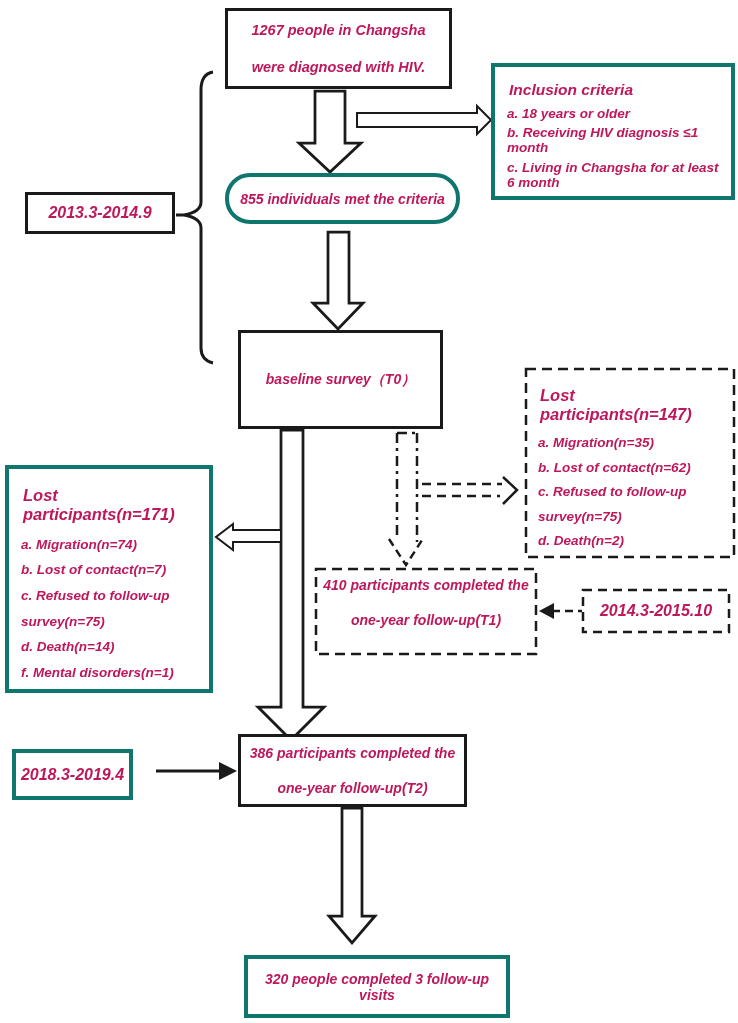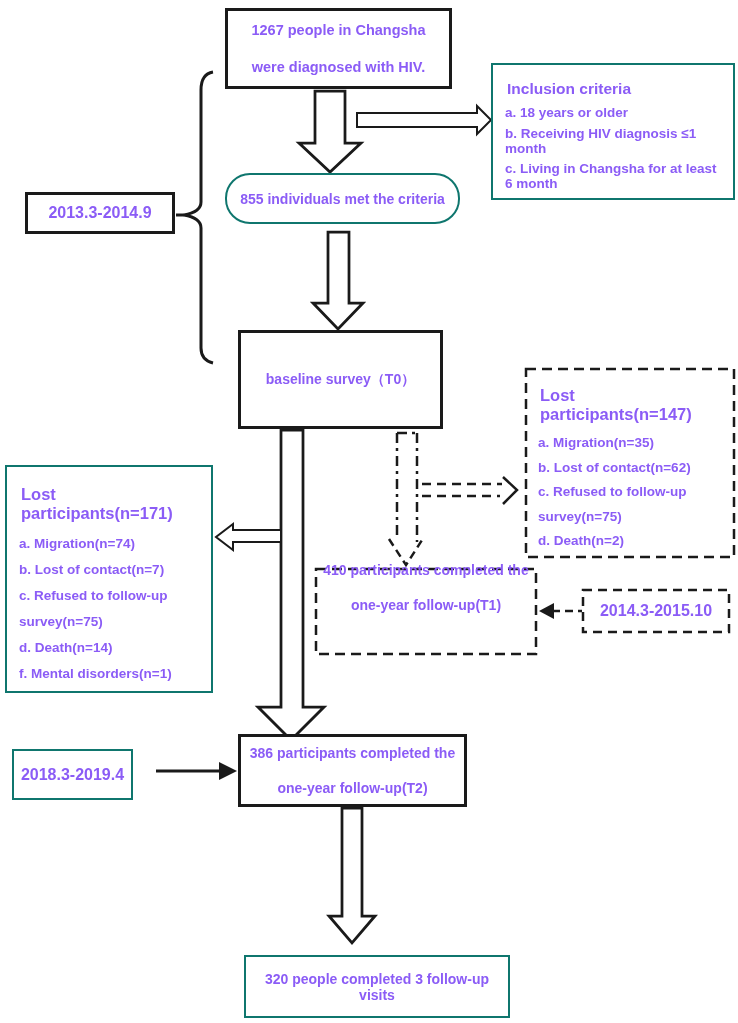--- a/index.html
+++ b/index.html
@@ -10,23 +10,24 @@
     font-family:"Liberation Sans", sans-serif;
     color:#1a1a1a;
     overflow:hidden;
   }
   #arrows{position:absolute;left:0;top:0;width:738px;height:1023px;}
   .box{
     position:absolute;
     box-sizing:border-box;
     background:#ffffff;
     font-weight:700;
-    color:#8b5cf6;
+    color:#be185d;
+    font-style:italic;
   }
-  .solid2{border:2px solid #0f766e;}
+  .solid2{border:4px solid #0f766e;}
   .solid3{border:3px solid #1a1a1a;}
   .nob{border:none;background:transparent;}
   .center{
     display:flex;flex-direction:column;
     align-items:center;justify-content:center;
     text-align:center;
   }
   .listbox{padding:8px 12px 4px 12px;}
   .listbox .ttl{font-size:16.5px;margin:4px 0 2px 2px;}
   .listbox .itm{font-size:13.5px;}
@@ -135,21 +136,21 @@
   <div class="box solid2 listbox" style="left:5px;top:465px;width:208px;height:228px;display:flex;flex-direction:column;justify-content:space-around;">
     <div class="ttl">Lost participants(n=171)</div>
     <div class="itm">a. Migration(n=74)</div>
     <div class="itm">b. Lost of contact(n=7)</div>
     <div class="itm">c. Refused to follow-up</div>
     <div class="itm">survey(n=75)</div>
     <div class="itm">d. Death(n=14)</div>
     <div class="itm">f. Mental disorders(n=1)</div>
   </div>
 
-  <div class="box nob center fs14 lh-wide" style="left:316px;top:545px;width:220px;height:85px;">
+  <div class="box nob center fs14 lh-wide" style="left:316px;top:560px;width:220px;height:85px;">
     <div>410 participants completed the</div>
     <div>one-year follow-up(T1)</div>
   </div>
 
   <div class="box nob center fs16" style="left:583px;top:590px;width:146px;height:42px;">
     <div>2014.3-2015.10</div>
   </div>
 
   <div class="box solid3 center fs14 lh-wide" style="left:238px;top:734px;width:229px;height:73px;">
     <div>386 participants completed the</div>

